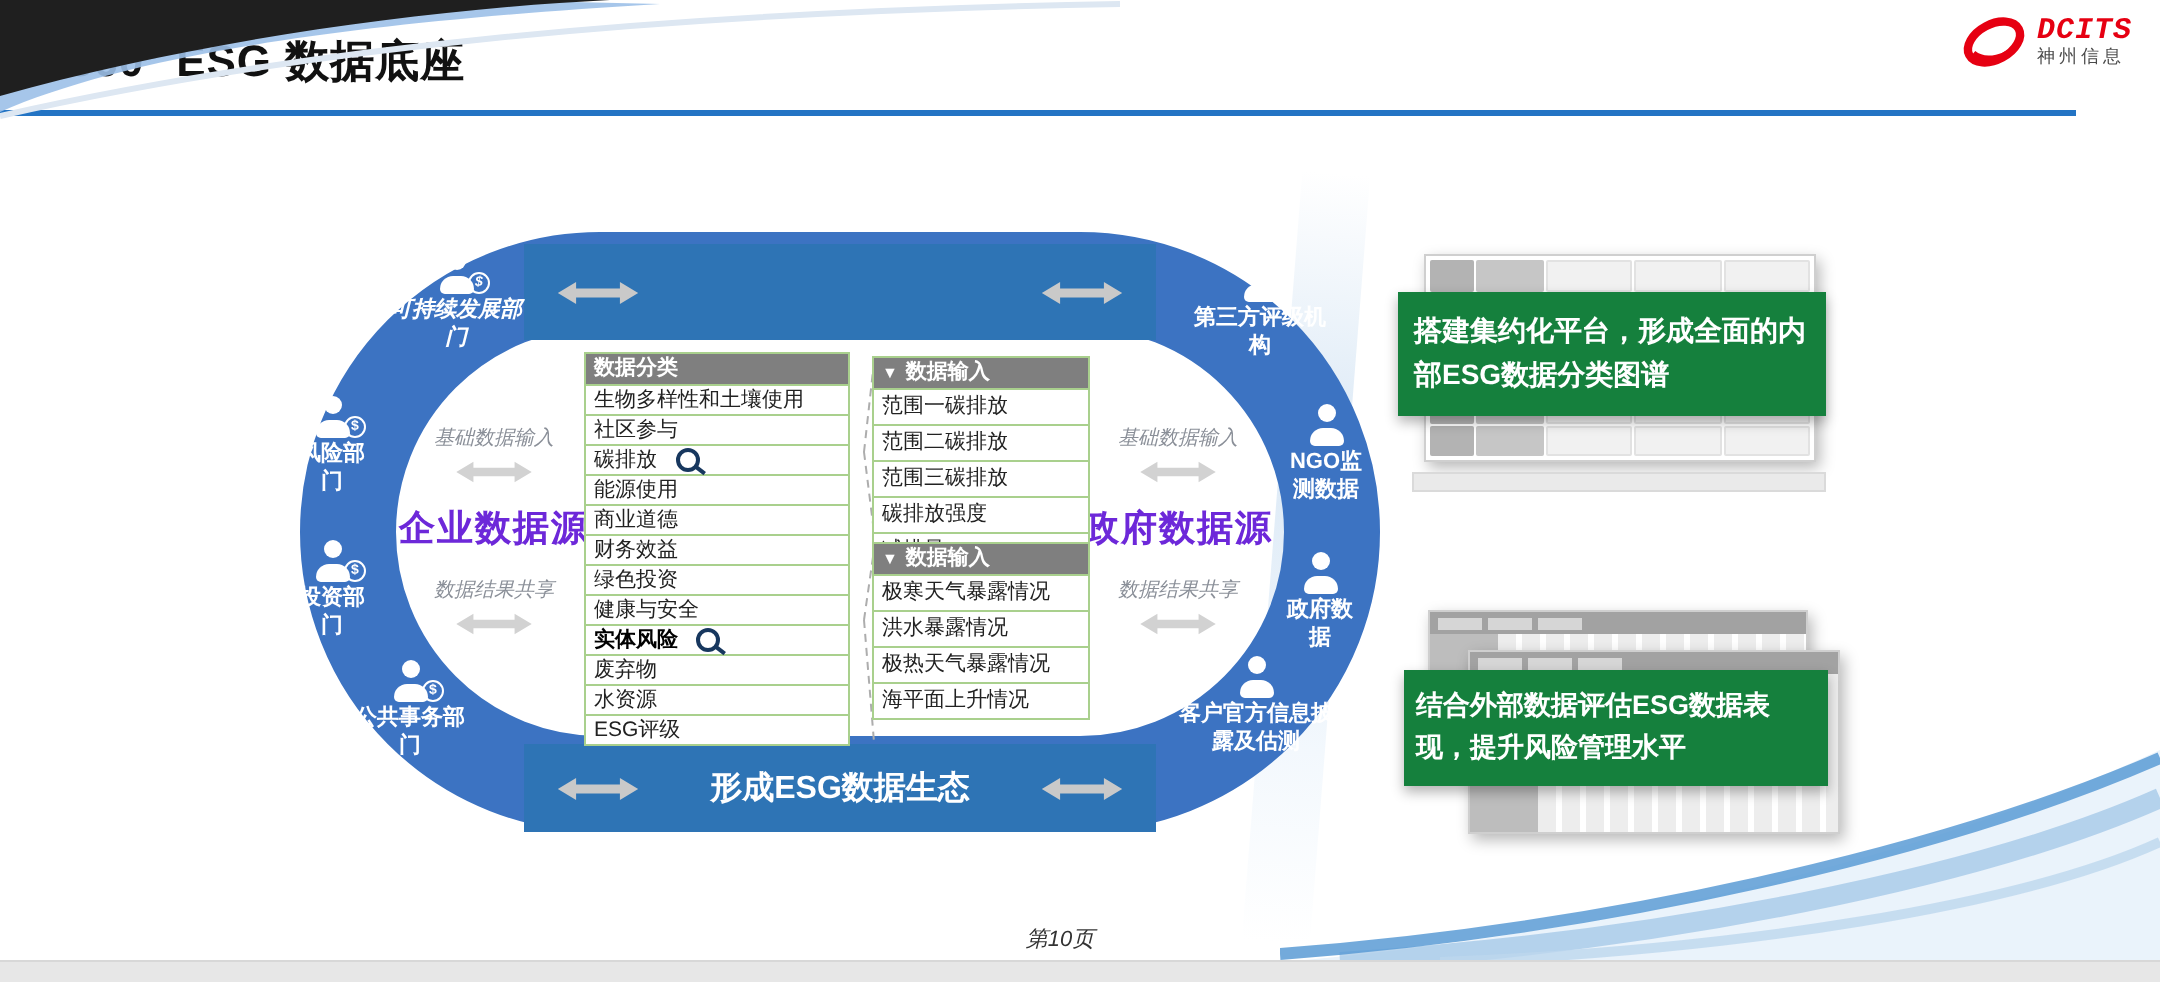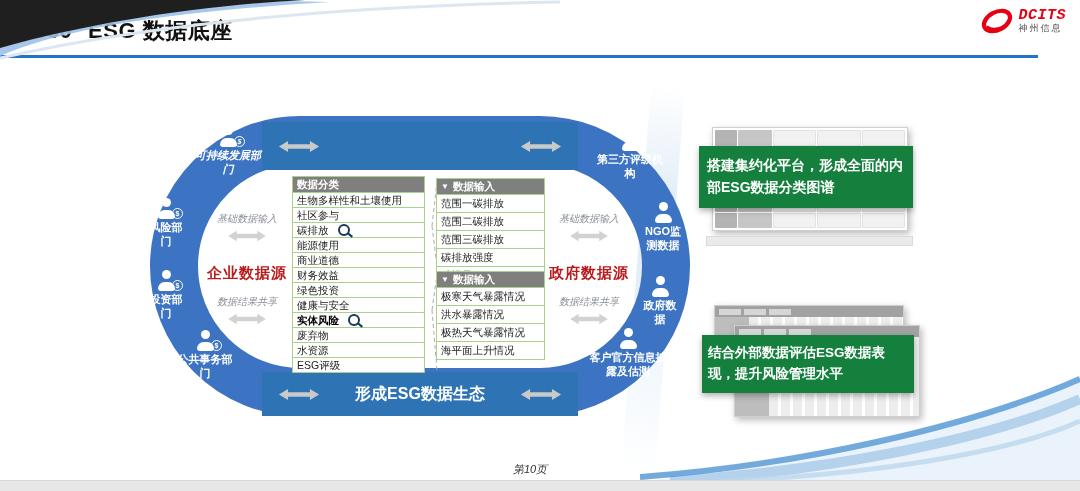--- a/index.html
+++ b/index.html
@@ -32,21 +32,21 @@
   .node .lbl{color:#fff;font-weight:700;font-size:11px;line-height:1.25;text-align:center;margin-top:2px;}
   .person{position:relative;width:22px;height:21px;}
   .person::before{content:"";position:absolute;left:50%;top:0;width:9px;height:9px;margin-left:-4.5px;border-radius:50%;background:#fff;}
   .person::after{content:"";position:absolute;left:50%;bottom:0;width:17px;height:9px;margin-left:-8.5px;border-radius:8px 8px 3px 3px;background:#fff;}
   .badge{position:absolute;right:-6px;bottom:0;width:9px;height:9px;border:1px solid #fff;border-radius:50%;
          font-size:7px;line-height:9px;color:#fff;text-align:center;font-weight:700;}
   .badge::before{content:"$";}
   
   .flowcol{position:absolute;width:102px;display:flex;flex-direction:column;align-items:center;z-index:2;}
   .flow-lbl{font-size:10px;font-style:italic;color:#8a8f98;white-space:nowrap;}
-  .src-name{font-size:15px;font-weight:700;color:#b91c1c;letter-spacing:1px;white-space:nowrap;margin:12px 0 12px;}
+  .src-name{font-size:18px;font-weight:700;color:#6d28d9;letter-spacing:1px;white-space:nowrap;margin:0 0 12px;}
   .flow-arrow{margin:4px 0 10px;}
   
   .dtable{position:absolute;background:#fff;border:1px solid #A9D08D;z-index:3;box-sizing:border-box;}
   .dtable .th{background:#7F7F7F;color:#fff;font-weight:700;font-size:10.5px;height:15px;line-height:15px;padding:0 4px;display:flex;gap:4px;align-items:center;}
   .dtable .tr{border-top:1px solid #A9D08D;font-size:10.5px;color:#222;padding:0 4px;display:flex;align-items:center;}
   .t-class{left:292px;top:176px;width:133px;}
   .t-class .tr{height:14px;line-height:14px;}
   .t-in{left:436px;width:109px;}
   .t-in .tr{min-height:15px;line-height:1.15;padding-top:1px;padding-bottom:1px;}
   .t-carbon{top:178px;}

